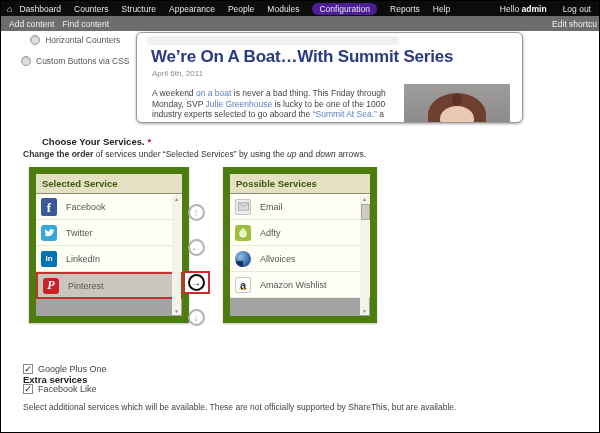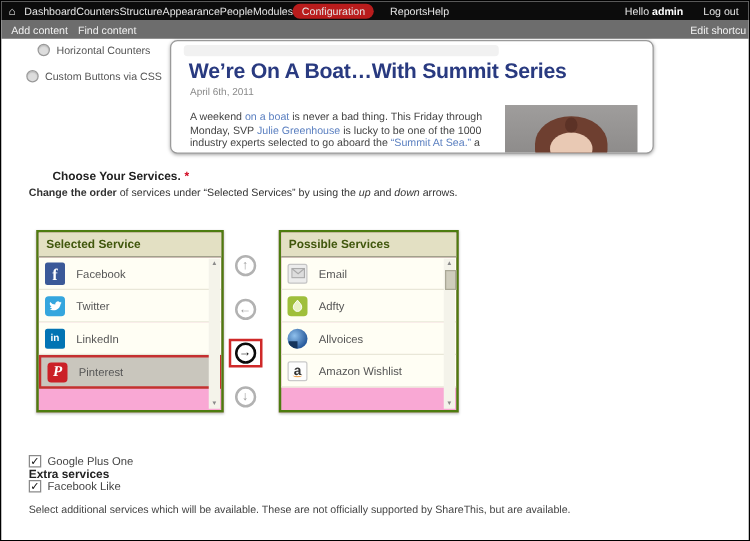--- a/index.html
+++ b/index.html
@@ -7,22 +7,22 @@
     position:relative;width:600px;height:433px;box-sizing:border-box;
     border:1px solid #000;background:#fff;overflow:hidden;
     font-family:"Liberation Sans",sans-serif;color:#333;
   }
   
   .topbar{
     position:absolute;left:0;top:0;right:0;height:15px;background:#0c0c0c;
     display:flex;align-items:center;font-size:8.5px;color:#e6e6e6;white-space:nowrap;
   }
   .topbar .home{margin:0 7px 0 6px;font-size:9px;color:#fff;}
-  .topbar .titem{cursor:default;}
-  .topbar .pill{background:#b91c1c;border-radius:8px;padding:1px 7px;margin-right:13px;}
+  .topbar .titem{margin-right:13px;cursor:default;}
+  .topbar .pill{background:#4c1d95;border-radius:8px;padding:1px 7px;margin-right:13px;}
   .topbar .spacer{flex:1;}
   .topbar .greet{margin-right:16px;}
   .topbar .greet b{color:#fff;}
   .topbar .logout{margin-right:8px;}
   
   .shortbar{
     position:absolute;left:0;top:15px;right:0;height:15px;background:#6d6d6d;
     display:flex;align-items:center;font-size:8.5px;color:#f2f2f2;white-space:nowrap;
   }
   .shortbar .sitem{margin-left:8px;}
@@ -48,21 +48,21 @@
   .photo .hair{position:absolute;left:24px;top:9px;width:58px;height:44px;border-radius:50% 50% 40% 40%;background:#6e3f30;}
   .photo .face{position:absolute;left:36px;top:22px;width:34px;height:26px;border-radius:50%;background:#e9c9b4;}
   .photo .part{position:absolute;left:48px;top:10px;width:10px;height:12px;border-radius:50%;background:#5c3226;}
   
   .svc-head{position:absolute;left:22px;top:135px;font-size:9.5px;font-weight:bold;color:#222;margin-left:19px;}
   .svc-head .req{color:#d0021b;margin-left:3px;}
   .svc-help{position:absolute;left:22px;top:148px;font-size:8.5px;line-height:10.5px;color:#333;}
   .svc-help b{font-weight:bold;}
   .svc-help i{font-style:italic;}
   
-  .box{position:absolute;top:183px;background:#f9a8d4;border:2px solid #4d7c0f;box-shadow:0 1px 2px rgba(0,0,0,.25);}
+  .box{position:absolute;top:166px;background:#a3a3a3;border:7px solid #4d7c0f;box-shadow:0 1px 2px rgba(0,0,0,.25);}
   .box.selbox{left:28px;width:146px;height:142px;}
   .box.posbox{left:222px;width:140px;height:142px;}
   .box .hdr{height:19px;line-height:19px;background:#e3e0c3;border-bottom:1px solid #8c8c79;
             font-size:9.5px;font-weight:bold;color:#41570d;padding-left:6px;}
   .box .list{position:absolute;left:0;right:0;top:20px;bottom:0;overflow:hidden;}
   .row{display:flex;align-items:center;height:25px;padding-left:5px;border-bottom:1px solid #e9e7d8;background:#fffef4;}
   .row .lbl{font-size:9px;color:#555;margin-left:9px;}
   .row.sel{background:#c9c6bd;border:2px solid #c53030;height:23px;}
   .icn{width:16px;height:16px;flex:0 0 auto;display:flex;align-items:center;justify-content:center;
        border-radius:2px;color:#fff;font-weight:bold;overflow:hidden;position:relative;}

